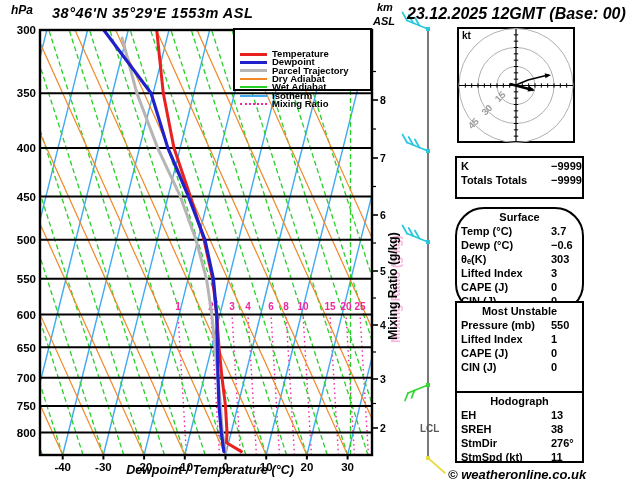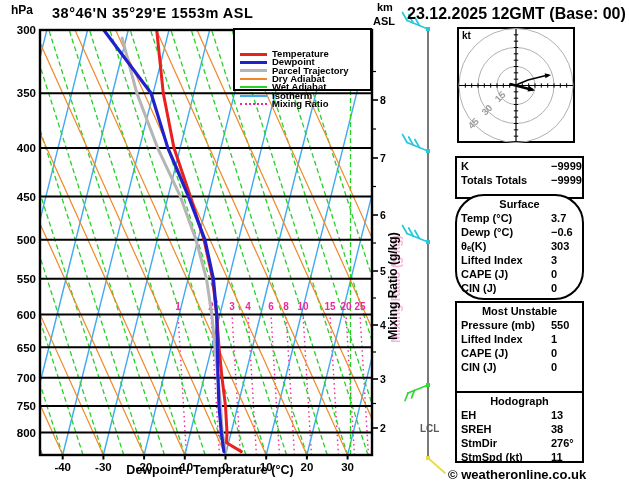--- a/index.html
+++ b/index.html
@@ -2,21 +2,21 @@
 <html><head>
 <meta charset="utf-8">
 <style>
   html,body{margin:0;padding:0;}
   body{
     width:629px;height:486px;position:relative;background:#fff;overflow:hidden;
     font-family:"Liberation Sans",sans-serif;-webkit-font-smoothing:none;
   }
   *{box-sizing:border-box;}
   .abs{position:absolute;}
-  .b{font-weight:bold;color:#000;}
+  .b{font-weight:bold;color:#000;font-style:italic;}
   #chart{position:absolute;left:0;top:0;}
   .hpa{left:11px;top:3px;font-size:12px;}
   .title{left:52px;top:5px;font-size:14.5px;letter-spacing:.5px;white-space:nowrap;}
   .km{left:377px;top:1px;font-size:11px;}
   .aslh{left:373px;top:15px;font-size:11px;}
   .datetime{left:407px;top:5px;font-size:16px;white-space:nowrap;}
   .xlabel{left:60px;top:463px;width:300px;text-align:center;font-size:12.5px;}
   .footer{left:448px;top:467px;font-size:13px;white-space:nowrap;}
   .lcl{left:388px;top:423px;font-size:10px;color:#5a5a5a;font-weight:bold;padding-left:32px;}
   .mixv{
@@ -351,21 +351,21 @@
     <div class="lgrow">
       <span class="lgsw" style="border-top: 2px dotted rgb(240, 40, 160);"></span>
       <span class="lglab">Mixing Ratio</span>
     </div>
   </div>
 <div id="panel" class="abs">
     <div class="box" style="top: 156px; height: 43px;">
       <div class="row"><span>K</span><span class="val">−9999</span></div>
       <div class="row"><span>Totals Totals</span><span class="val">−9999</span></div>
     </div>
-    <div class="box" style="top: 194px; height: 106px; border-radius: 29px;">
+    <div class="box" style="top: 207px; height: 106px; border-radius: 29px;">
       <div class="boxtitle">Surface</div>
       <div class="row"><span>Temp (°C)</span><span class="val">3.7</span></div>
       <div class="row"><span>Dewp (°C)</span><span class="val">−0.6</span></div>
       <div class="row"><span>θₑ(K)</span><span class="val">303</span></div>
       <div class="row"><span>Lifted Index</span><span class="val">3</span></div>
       <div class="row"><span>CAPE (J)</span><span class="val">0</span></div>
       <div class="row"><span>CIN (J)</span><span class="val">0</span></div>
     </div>
     <div class="box" style="top: 301px; height: 104px;">
       <div class="boxtitle">Most Unstable</div>

